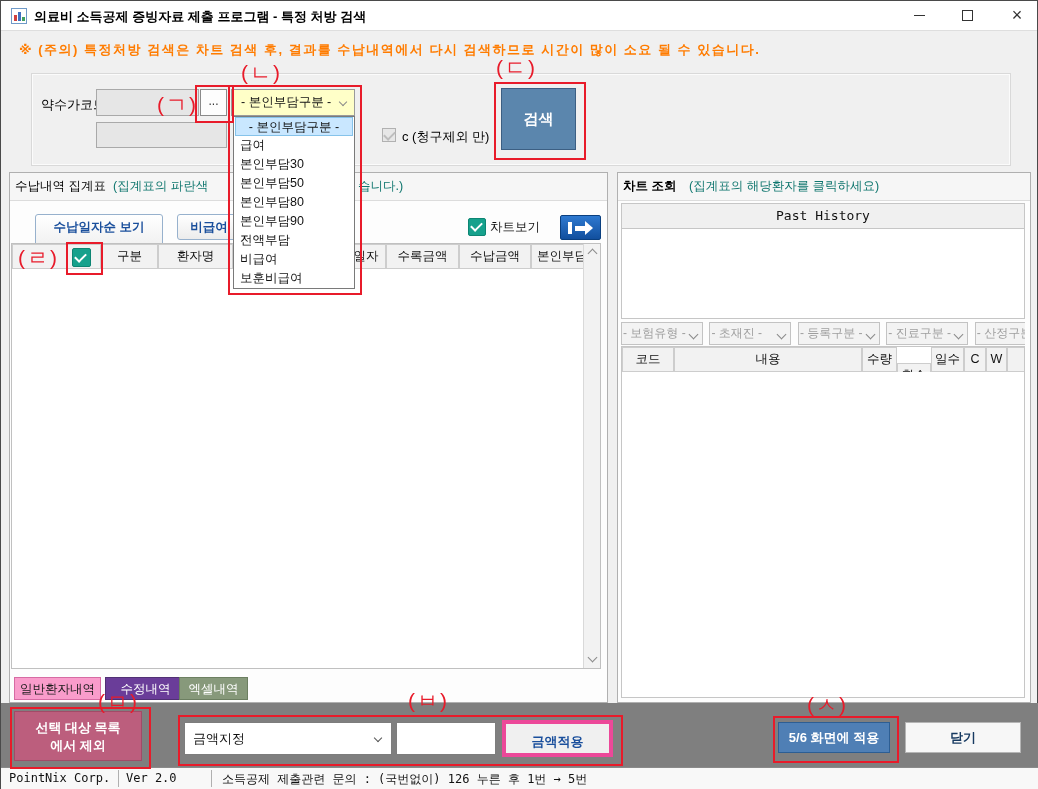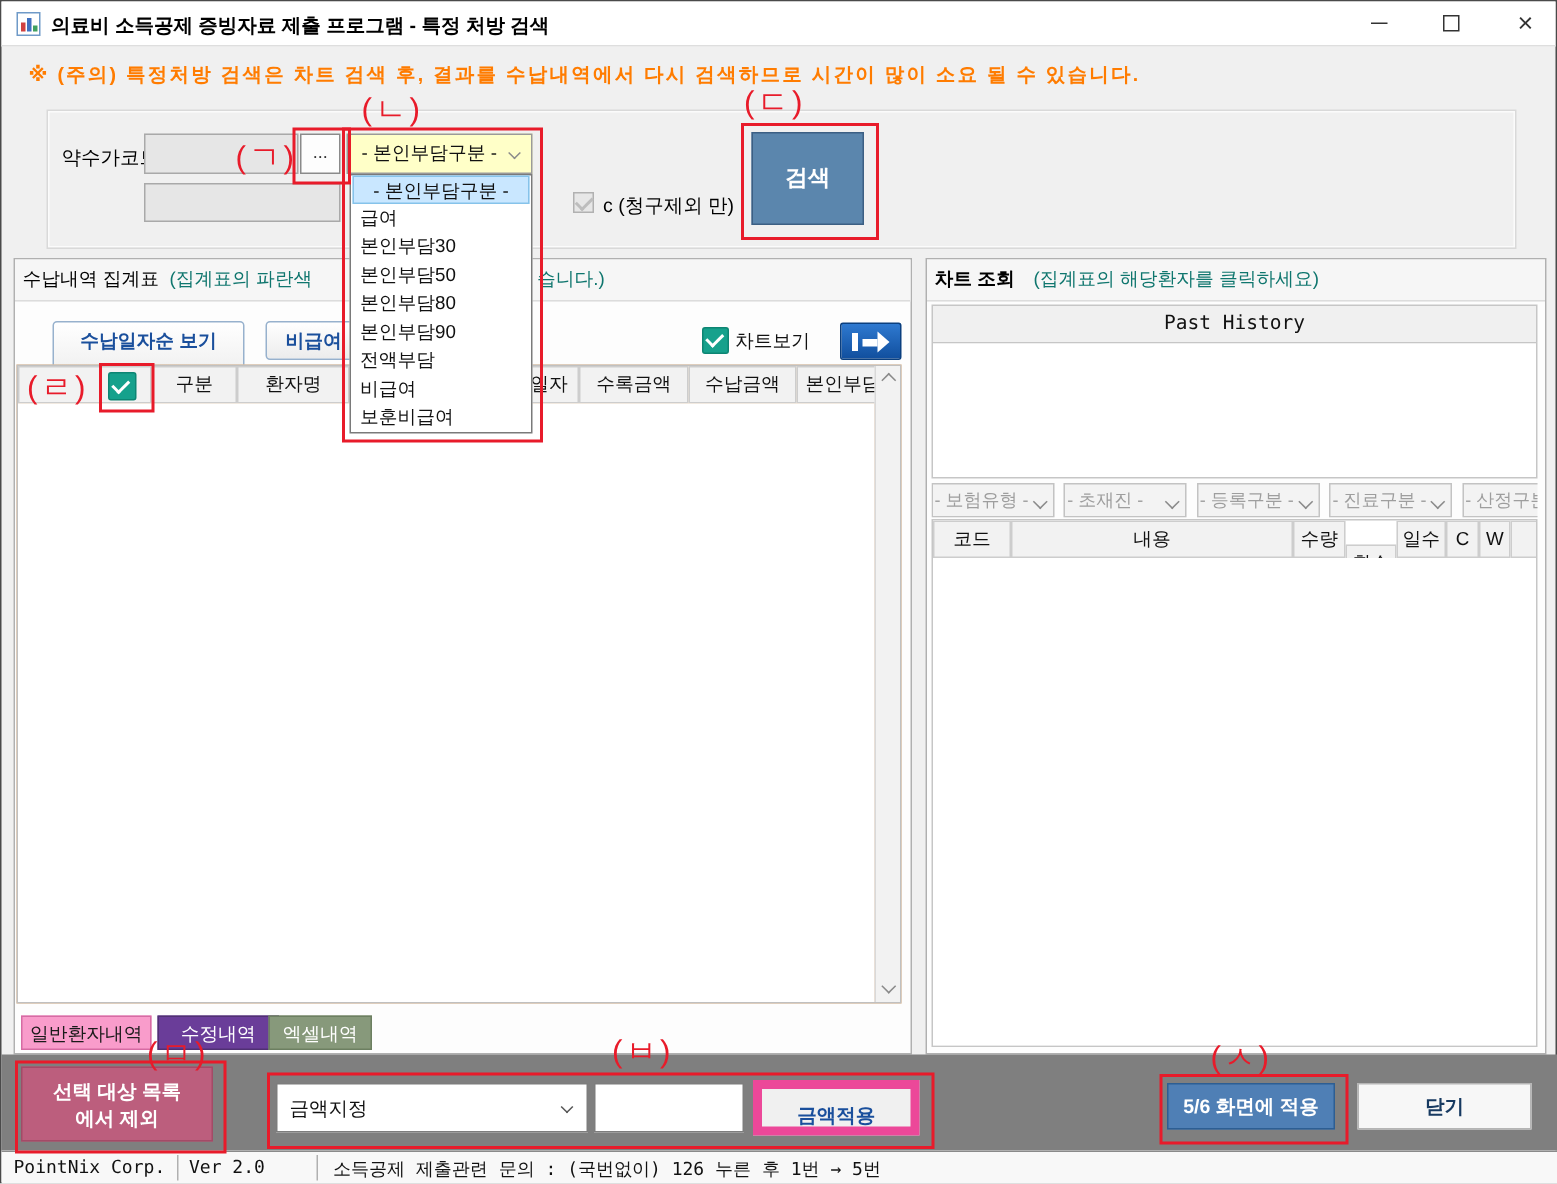--- a/index.html
+++ b/index.html
@@ -93,21 +93,21 @@
   <div class="tealbox" style="left:467px;top:217px;width:16px;height:16px;">
     <span class="checkmark" style="position:absolute;left:2px;top:3px;"></span>
   </div>
   <div class="abs" style="left:489px;top:218px;font-size:12.5px;text-align:center;">차트보기</div>
   <div class="abs" style="left:559px;top:214px;width:41px;height:25px;background:linear-gradient(#2e79d0,#114f9e);border:1px solid #0a3f7f;border-radius:2px;">
     <span class="abs" style="left:7px;top:6px;width:4px;height:12px;background:#fff;"></span>
     <span class="abs" style="left:14px;top:10px;width:10px;height:5px;background:#fff;"></span>
     <span class="abs" style="left:24px;top:5px;width:0;height:0;border-left:8px solid #fff;border-top:7px solid transparent;border-bottom:7px solid transparent;"></span>
   </div>
 
-  <div class="abs" style="left:10px;top:242px;width:590px;height:426px;border:1px solid #c0c0c0;background:#fdba74;">
+  <div class="abs" style="left:10px;top:242px;width:590px;height:426px;border:1px solid #c0c0c0;background:#be185d;">
     <div class="cell" style="left:0;top:0;width:89px;"></div>
     <div class="cell" style="left:89px;top:0;width:57px;">구분</div>
     <div class="cell" style="left:146px;top:0;width:75px;">환자명</div>
     <div class="cell" style="left:221px;top:0;width:113px;"></div>
     <div class="cell" style="left:334px;top:0;width:40px;">일자</div>
     <div class="cell" style="left:374px;top:0;width:73px;">수록금액</div>
     <div class="cell" style="left:447px;top:0;width:72px;">수납금액</div>
     <div class="cell" style="left:519px;top:0;width:69px;text-align:left;padding-left:5px;">본인부담</div>
     <div class="tealbox" style="left:60px;top:4px;width:17px;height:17px;z-index:2;">
       <span class="checkmark" style="position:absolute;left:2px;top:4px;"></span>
@@ -159,21 +159,21 @@
   <div class="abs" style="left:13px;top:710px;width:128px;height:50px;background:#bc5e7d;border:1px solid #a34a67;color:#fff;font-weight:bold;font-size:13px;text-align:center;padding-top:7px;line-height:18px;">
     <div>선택 대상 목록</div>
     <div>에서 제외</div>
   </div>
 
   <div class="abs" style="left:183px;top:721px;width:208px;height:33px;background:#fff;border:1px solid #7d7d7d;font-size:13px;line-height:31px;padding-left:8px;">
     <span>금액지정</span>
     <span class="chev abs" style="right:10px;top:12px;border-color:#555;"></span>
   </div>
   <input class="abs" style="left: 395px; top: 721px; width: 100px; height: 33px; background: rgb(255, 255, 255); border: 1px solid rgb(125, 125, 125); font-size: 13px; padding: 0px 4px;">
-  <div class="abs" style="left:501px;top:719px;width:111px;height:37px;background:#f0f0f0;border:6px solid #ec4899;color:#1a4f9c;font-weight:bold;font-size:13px;text-align:center;line-height:35px;">금액적용</div>
+  <div class="abs" style="left:501px;top:719px;width:111px;height:37px;background:#f0f0f0;border:4px solid #ec4899;color:#1a4f9c;font-weight:bold;font-size:13px;text-align:center;line-height:35px;">금액적용</div>
 
   <div class="abs" style="left:777px;top:721px;width:112px;height:31px;background:#4f7fb5;border:1px solid #2d5e93;color:#fff;font-weight:bold;font-size:13px;text-align:center;line-height:29px;">5/6 화면에 적용</div>
   <div class="abs" style="left:904px;top:721px;width:116px;height:31px;background:#f7f7f7;border:1px solid #b5b5b5;color:#173a61;font-weight:bold;font-size:13px;text-align:center;line-height:29px;">닫기</div>
 
   <div class="statusbar mono"></div>
   <div class="abs mono" style="left:8px;top:770px;font-size:12px;">PointNix Corp.</div>
   <div class="vsep" style="left:117px;"></div>
   <div class="abs mono" style="left:125px;top:770px;font-size:12px;">Ver 2.0</div>
   <div class="vsep" style="left:210px;"></div>
   <div class="abs mono" style="left:221px;top:770px;font-size:12px;">소득공제 제출관련 문의 : (국번없이) 126 누른 후 1번 → 5번</div>

